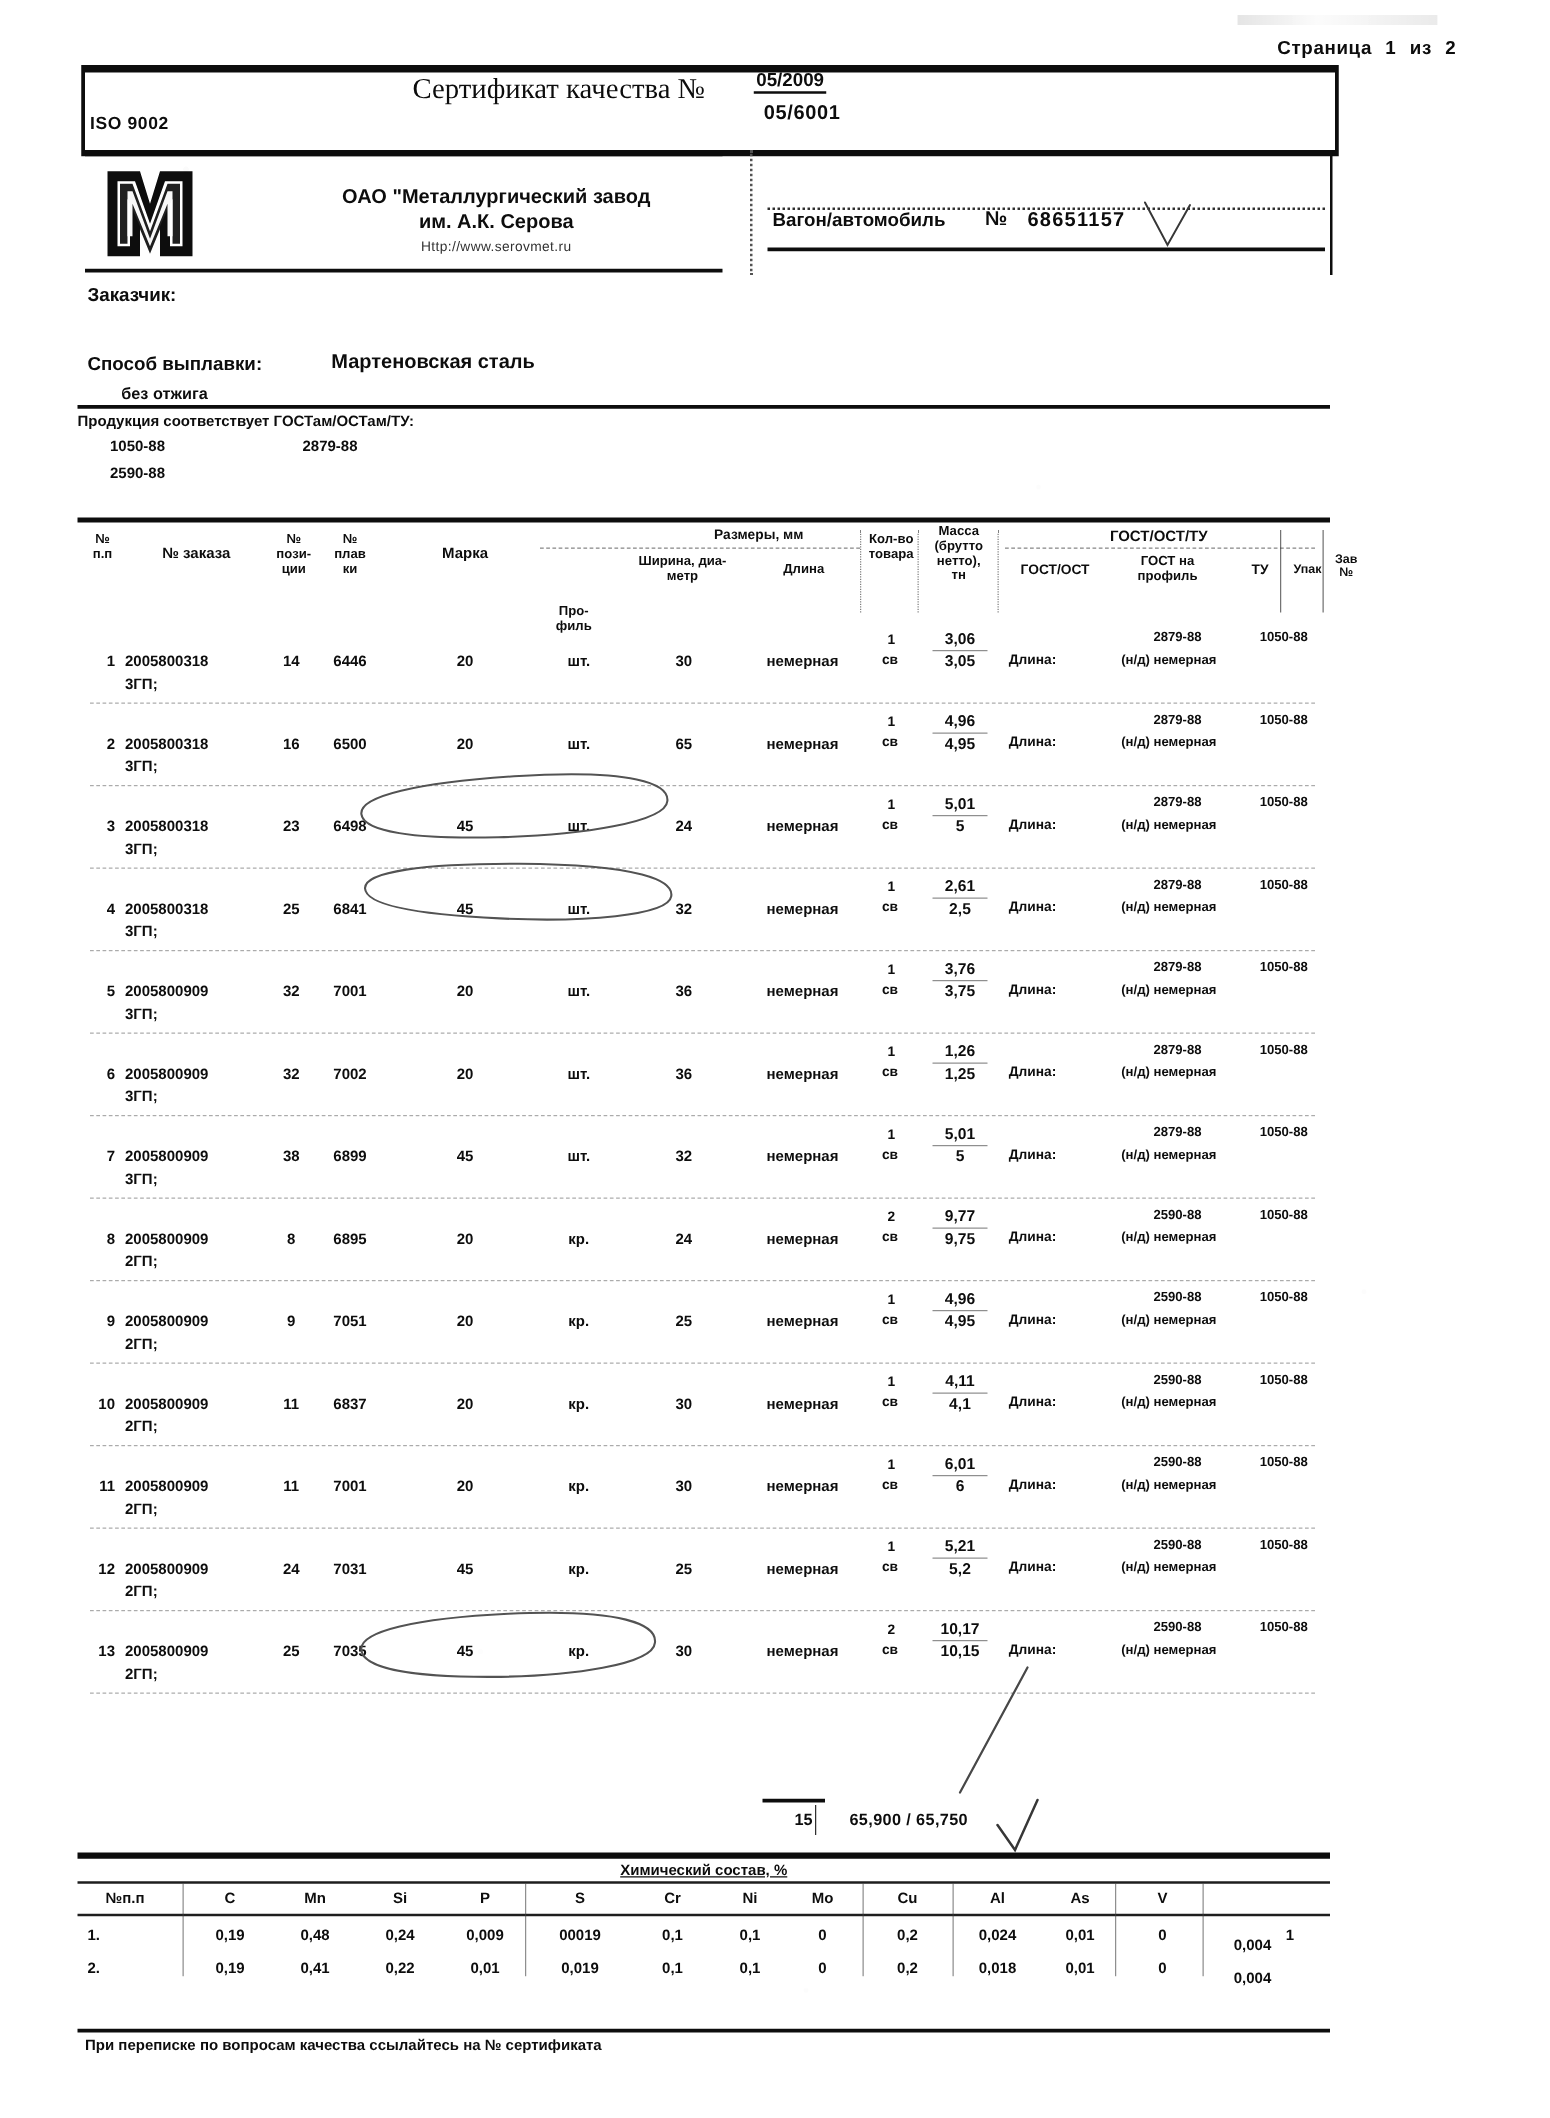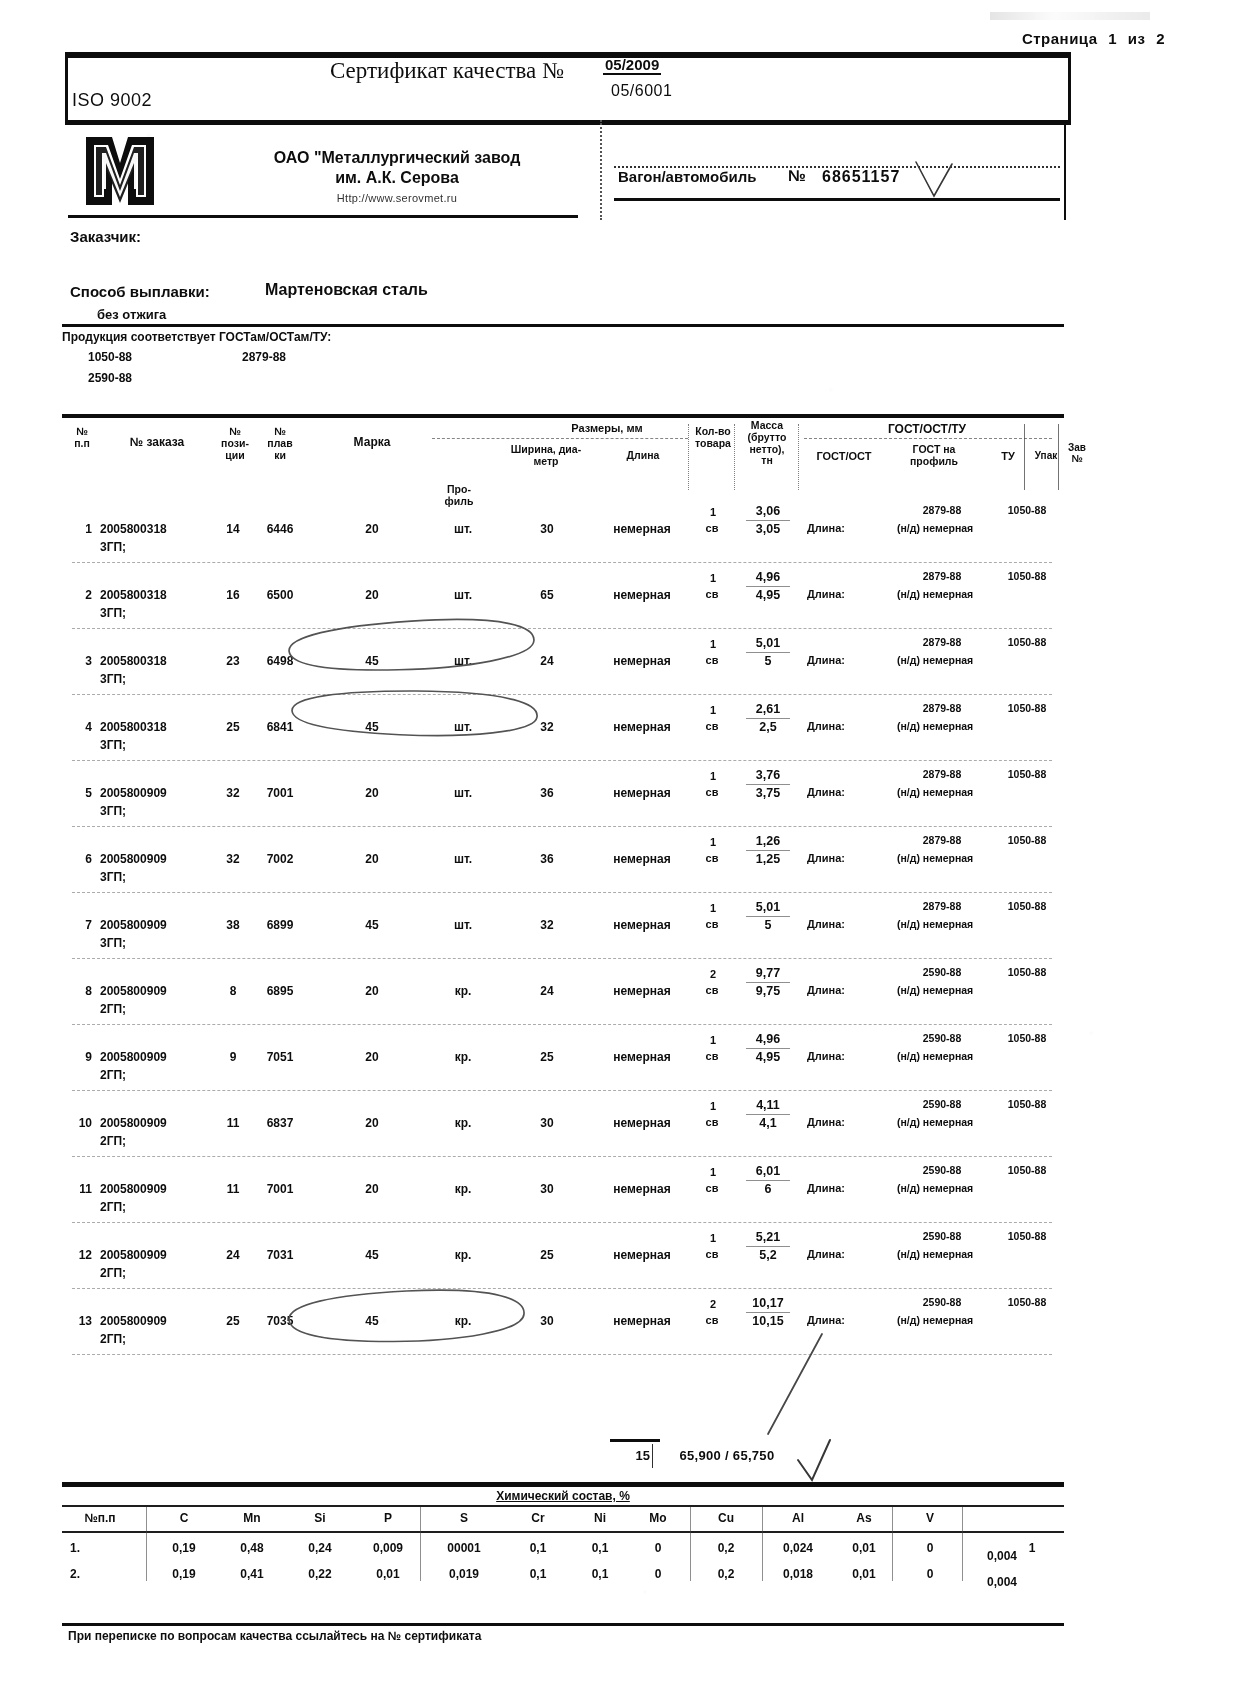--- a/index.html
+++ b/index.html
@@ -34,22 +34,22 @@
      background:linear-gradient(90deg,rgba(0,0,0,.25),rgba(0,0,0,.06) 40%,rgba(0,0,0,.2));opacity:.45;}
 
   
   #title-frame{
     left:65px;top:52px;width:1000px;height:62px;
     border:3px solid #111;border-top-width:6px;border-bottom-width:5px;
     background:#fff;
   }
   #cert-title{left:330px;top:58px;font-size:23px;font-family:"Liberation Serif",serif;}
   #cert-no-top{left:603px;top:56px;font-size:15px;font-weight:bold;border-bottom:2px solid #111;padding:0 2px;}
-  #cert-no-bot{left:611px;top:82px;font-size:16px;font-weight:normal;letter-spacing:.5px;text-align:right;}
-  #iso{left:72px;top:90px;font-size:18px;font-weight:normal;letter-spacing:.5px;}
+  #cert-no-bot{left:611px;top:82px;font-size:16px;font-weight:bold;letter-spacing:.5px;text-align:right;}
+  #iso{left:72px;top:90px;font-size:14px;font-weight:bold;letter-spacing:.5px;}
 
   
   #logo-box{left:82px;top:133px;width:76px;height:76px;}
   #company{left:222px;top:148px;width:350px;text-align:center;}
   #company .cname{font-size:16px;font-weight:bold;line-height:1.25;}
   #company .curl{font-size:11px;margin-top:4px;letter-spacing:.3px;color:#333;}
   #logo-rule{left:68px;top:215px;width:510px;height:3px;background:#111;}
   #logo-rule-top{left:68px;top:122px;width:510px;height:3px;background:#111;opacity:.85;}
 
   
@@ -552,21 +552,21 @@
       <div class="csep" style="left: 358px;"></div>
       <div class="csep" style="left: 628px;"></div>
       <div class="csep" style="left: 700px;"></div>
       <div class="csep" style="left: 830px;"></div>
       <div class="csep" style="left: 900px;"></div>
       <div class="crowlbl" style="top: 36px;">1.</div>
       <div class="ccell" style="left: 92px; top: 36px; width: 60px;">0,19</div>
       <div class="ccell" style="left: 160px; top: 36px; width: 60px;">0,48</div>
       <div class="ccell" style="left: 228px; top: 36px; width: 60px;">0,24</div>
       <div class="ccell" style="left: 296px; top: 36px; width: 60px;">0,009</div>
-      <div class="ccell" style="left: 372px; top: 36px; width: 60px;">00001</div>
+      <div class="ccell" style="left: 372px; top: 36px; width: 60px;">00019</div>
       <div class="ccell" style="left: 446px; top: 36px; width: 60px;">0,1</div>
       <div class="ccell" style="left: 508px; top: 36px; width: 60px;">0,1</div>
       <div class="ccell" style="left: 566px; top: 36px; width: 60px;">0</div>
       <div class="ccell" style="left: 634px; top: 36px; width: 60px;">0,2</div>
       <div class="ccell" style="left: 706px; top: 36px; width: 60px;">0,024</div>
       <div class="ccell" style="left: 772px; top: 36px; width: 60px;">0,01</div>
       <div class="ccell" style="left: 838px; top: 36px; width: 60px;">0</div>
       <div class="ccell" style="left: 910px; top: 44px; width: 60px;">0,004</div>
       <div class="crowlbl" style="top: 62px;">2.</div>
       <div class="ccell" style="left: 92px; top: 62px; width: 60px;">0,19</div>

